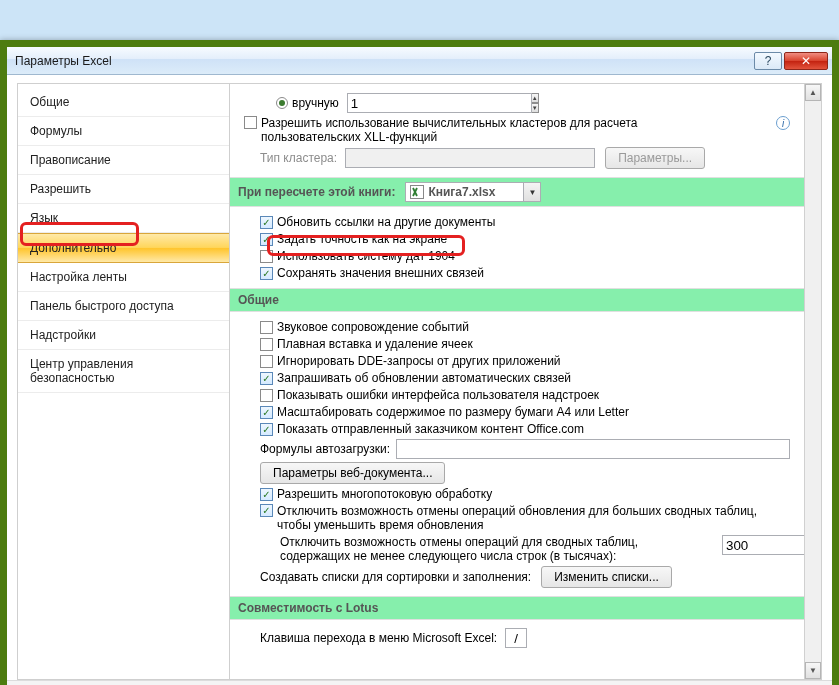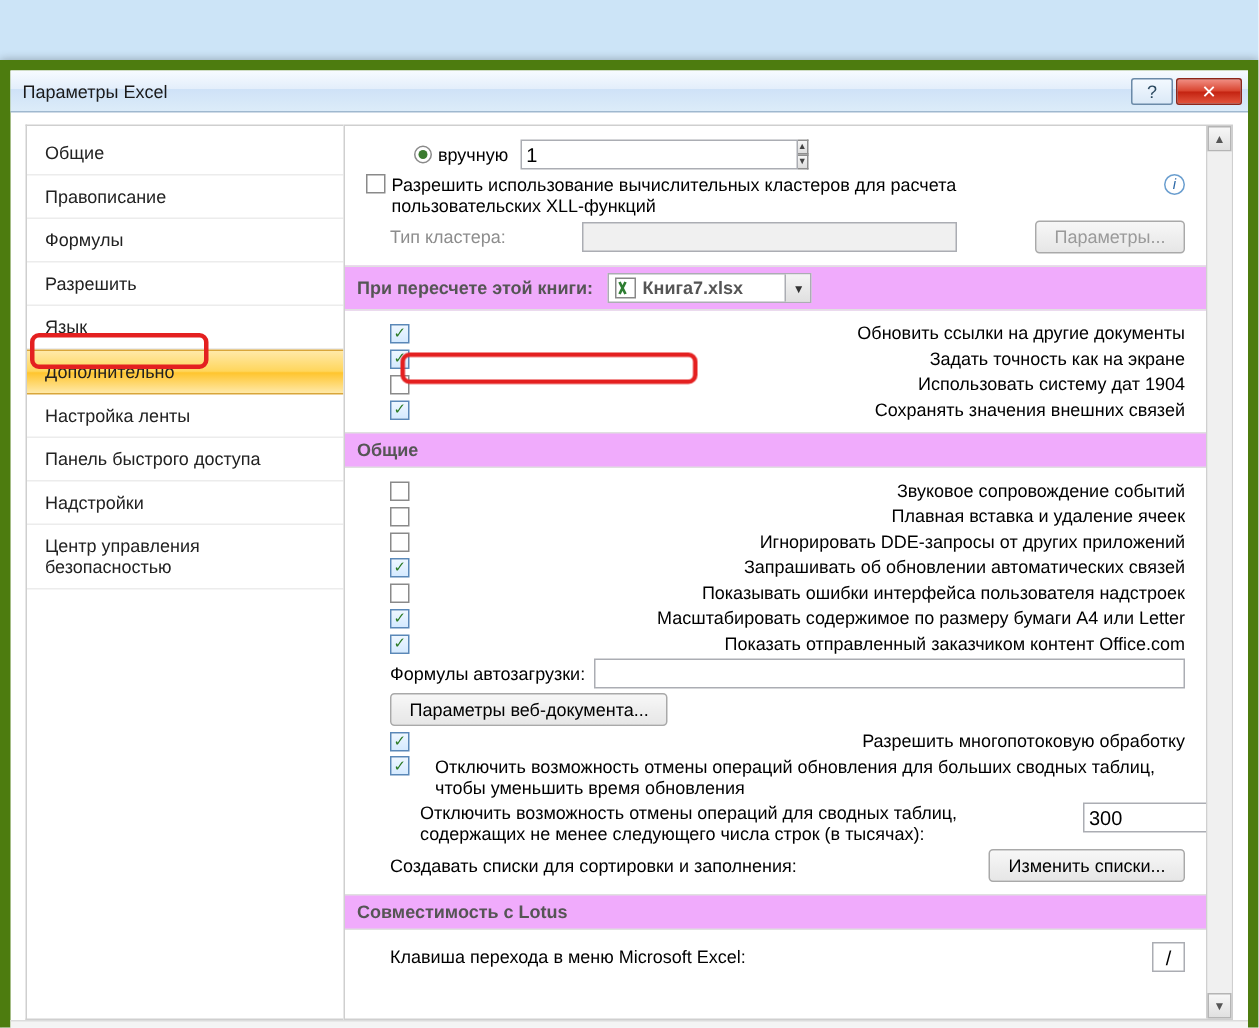--- a/index.html
+++ b/index.html
@@ -119,21 +119,21 @@
     width: 12px; height: 12px;
     border: 1px solid #8a8a8a;
     border-radius: 50%;
     display: inline-flex; align-items: center; justify-content: center;
     background: #fff;
   }
   .radio.checked::after {
     content: ""; width: 6px; height: 6px; border-radius: 50%; background: #3b7b2f;
   }
   .section-header {
-    background: #f0abfc;
+    background: #86efac;
     padding: 4px 8px;
     margin: 8px -14px 8px -14px;
     font-weight: bold;
     color: #555;
     border-top: 1px solid #e0e0e0;
     border-bottom: 1px solid #e0e0e0;
     display: flex;
     align-items: center;
   }
   .text-input {
@@ -185,21 +185,21 @@
   .info-icon {
     margin-left: auto;
     width: 14px; height: 14px;
     border: 1px solid #6a9ecf;
     border-radius: 50%;
     color: #2f6aa8;
     font-size: 10px;
     font-style: italic;
     display: flex; align-items: center; justify-content: center;
   }
-  .indent { padding-left: 16px; justify-content: space-between; }
+  .indent { padding-left: 16px; }
   .indent2 { padding-left: 32px; }
   .footer {
     height: 38px;
     border-top: 1px solid #dcdcdc;
     display: flex;
     align-items: center;
     justify-content: flex-end;
     padding-right: 16px;
     gap: 10px;
     background: #f4f4f4;
@@ -227,22 +227,22 @@
 <div class="window">
   <div class="titlebar">
     <span class="title">Параметры Excel</span>
     <div class="ctl">?</div>
     <div class="ctl close">✕</div>
   </div>
 
   <div class="body">
     <div class="sidebar">
       <div class="sidebar-item"><span>Общие</span></div>
+      <div class="sidebar-item"><span>Формулы</span></div>
       <div class="sidebar-item"><span>Правописание</span></div>
-      <div class="sidebar-item"><span>Формулы</span></div>
       <div class="sidebar-item"><span>Разрешить</span></div>
       <div class="sidebar-item"><span>Язык</span></div>
       <div class="sidebar-item selected"><span>Дополнительно</span></div>
       <div class="sidebar-item"><span>Настройка ленты</span></div>
       <div class="sidebar-item"><span>Панель быстрого доступа</span></div>
       <div class="sidebar-item"><span>Надстройки</span></div>
       <div class="sidebar-item"><span>Центр управления безопасностью</span></div>
     </div>
 
     <div class="content-wrap">

